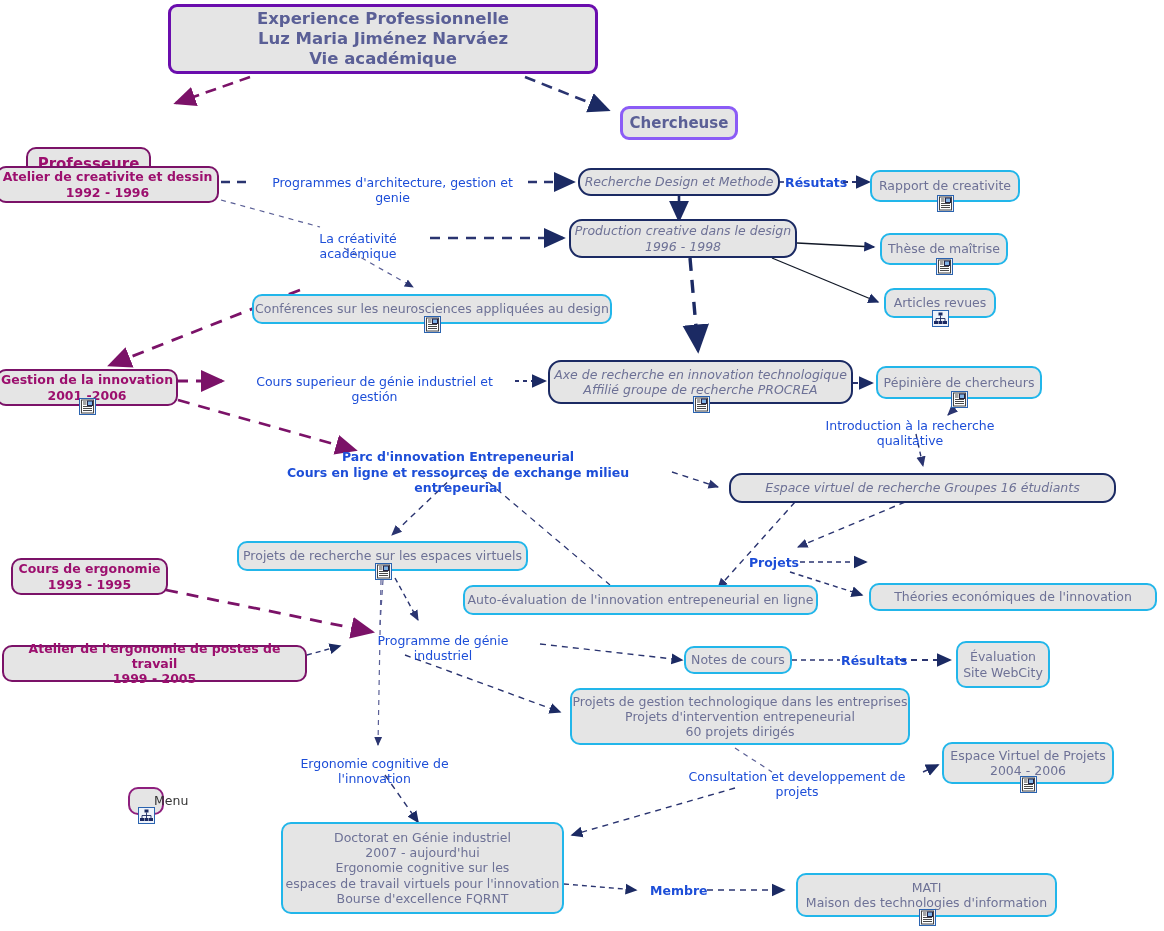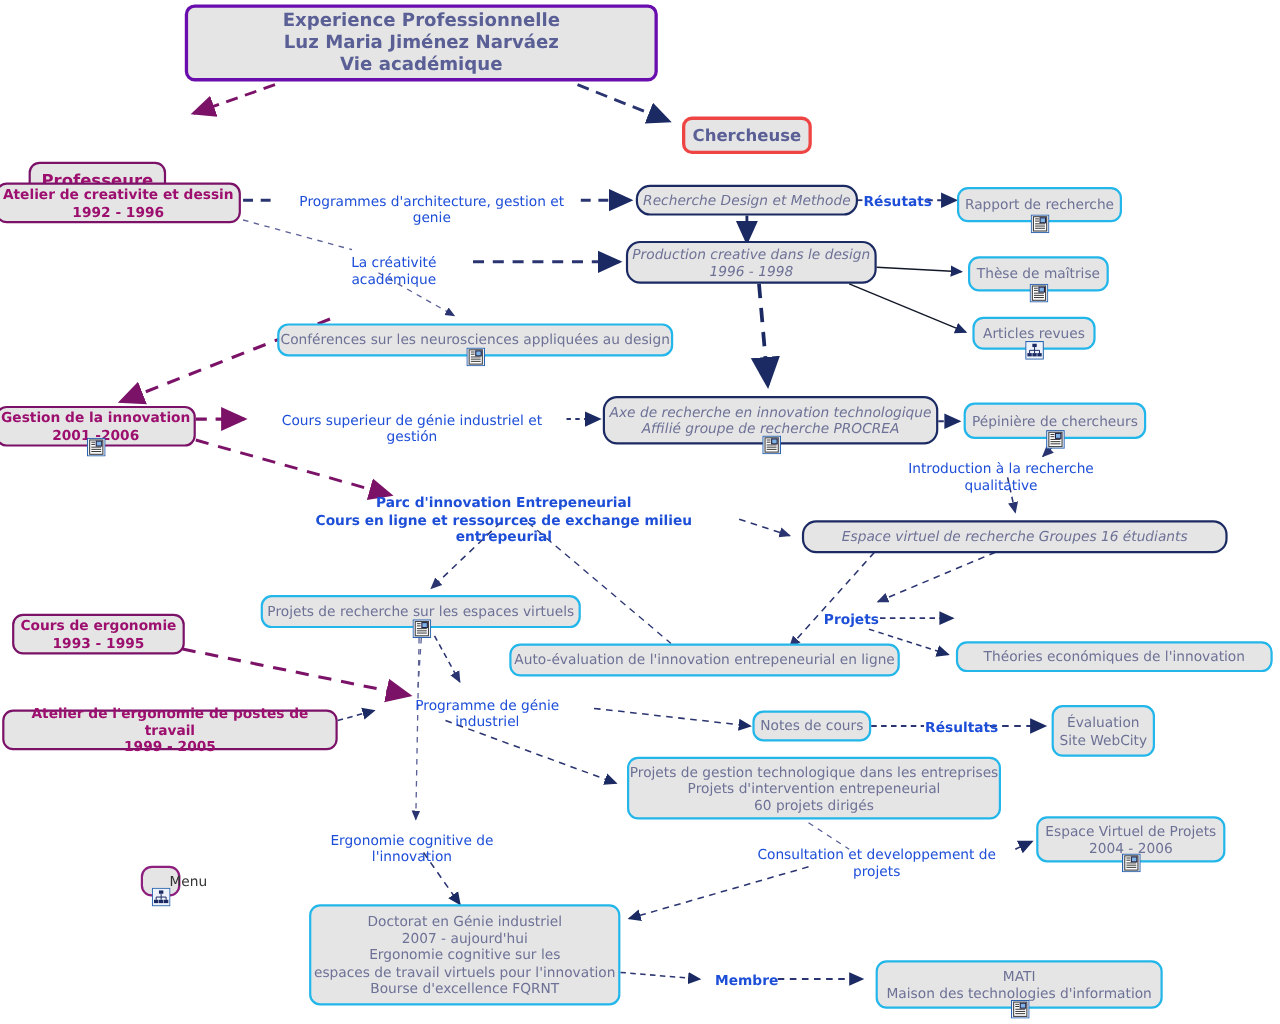--- a/index.html
+++ b/index.html
@@ -7,21 +7,21 @@
   #canvas{position:relative;width:1164px;height:931px;overflow:hidden;background:#fff;}
   svg#edges{position:absolute;left:0;top:0;width:1164px;height:931px;pointer-events:none;}
 
   .node{position:absolute;box-sizing:border-box;display:flex;align-items:center;
         text-align:center;border-radius:10px;background:#e5e5e5;line-height:1.22;}
   .node .lbl{display:block;width:100%;white-space:pre-line;}
 
   
   .n-root{border:3px solid #6a0dad;color:#5a5f96;font-weight:bold;font-size:16.5px;border-radius:9px;}
   .n-role-p{border:2px solid #7b1268;color:#9c0f6e;font-weight:bold;font-size:15px;border-radius:10px;}
-  .n-role-c{border:3px solid #ef4444;color:#5a5f96;font-weight:bold;font-size:15px;border-radius:9px;}
+  .n-role-c{border:3px solid #8b5cf6;color:#5a5f96;font-weight:bold;font-size:15px;border-radius:9px;}
   .n-purple{border:2px solid #7b1268;color:#9c0f6e;font-weight:bold;font-size:12.5px;border-radius:10px;}
   .n-navy{border:2.5px solid #1b2a63;color:#6d7196;font-weight:normal;font-size:12.5px;border-radius:13px;font-style:italic;}
   .n-cyan{border:2px solid #22b6ea;color:#6d7196;font-weight:normal;font-size:12.5px;border-radius:10px;}
   .n-menu{border:2px solid #8e1f7e;color:#333;font-weight:normal;font-size:12.5px;border-radius:10px;}
 
   
   .elabel{position:absolute;color:#1d4ed8;font-size:12.5px;white-space:pre-line;text-align:center;}
   .elabel.bold{font-weight:bold;}
 
   
@@ -179,21 +179,21 @@
   <div class="node n-navy" style="left:578px;top:168px;width:202px;height:28px;">
     <span class="lbl">Recherche Design et Methode</span>
   </div>
 
   <div class="node n-navy" style="left:569px;top:219px;width:228px;height:39px;">
     <span class="lbl">Production creative dans le design
 1996 - 1998</span>
   </div>
 
   <div class="node n-cyan" style="left:870px;top:170px;width:150px;height:32px;">
-    <span class="lbl">Rapport de recherche</span>
+    <span class="lbl">Rapport de creativite</span>
     <span class="nicon" style="left:50%;margin-left:-8px;bottom:-12px;">
       <svg viewBox="0 0 17 17" width="17" height="17">
           <rect x="0.5" y="0.5" width="16" height="16" fill="#eef3fb" stroke="#2a63b0"></rect>
           <rect x="2.5" y="2" width="12" height="13" fill="#fff" stroke="#444"></rect>
           <rect x="8.5" y="3" width="5" height="4.5" fill="#7fb3e6" stroke="#224"></rect>
           <g stroke="#333" stroke-width="0.9">
             <line x1="4" y1="4" x2="7.5" y2="4"></line>
             <line x1="4" y1="6" x2="7.5" y2="6"></line>
             <line x1="4" y1="8.5" x2="13" y2="8.5"></line>
             <line x1="4" y1="10.5" x2="13" y2="10.5"></line>

